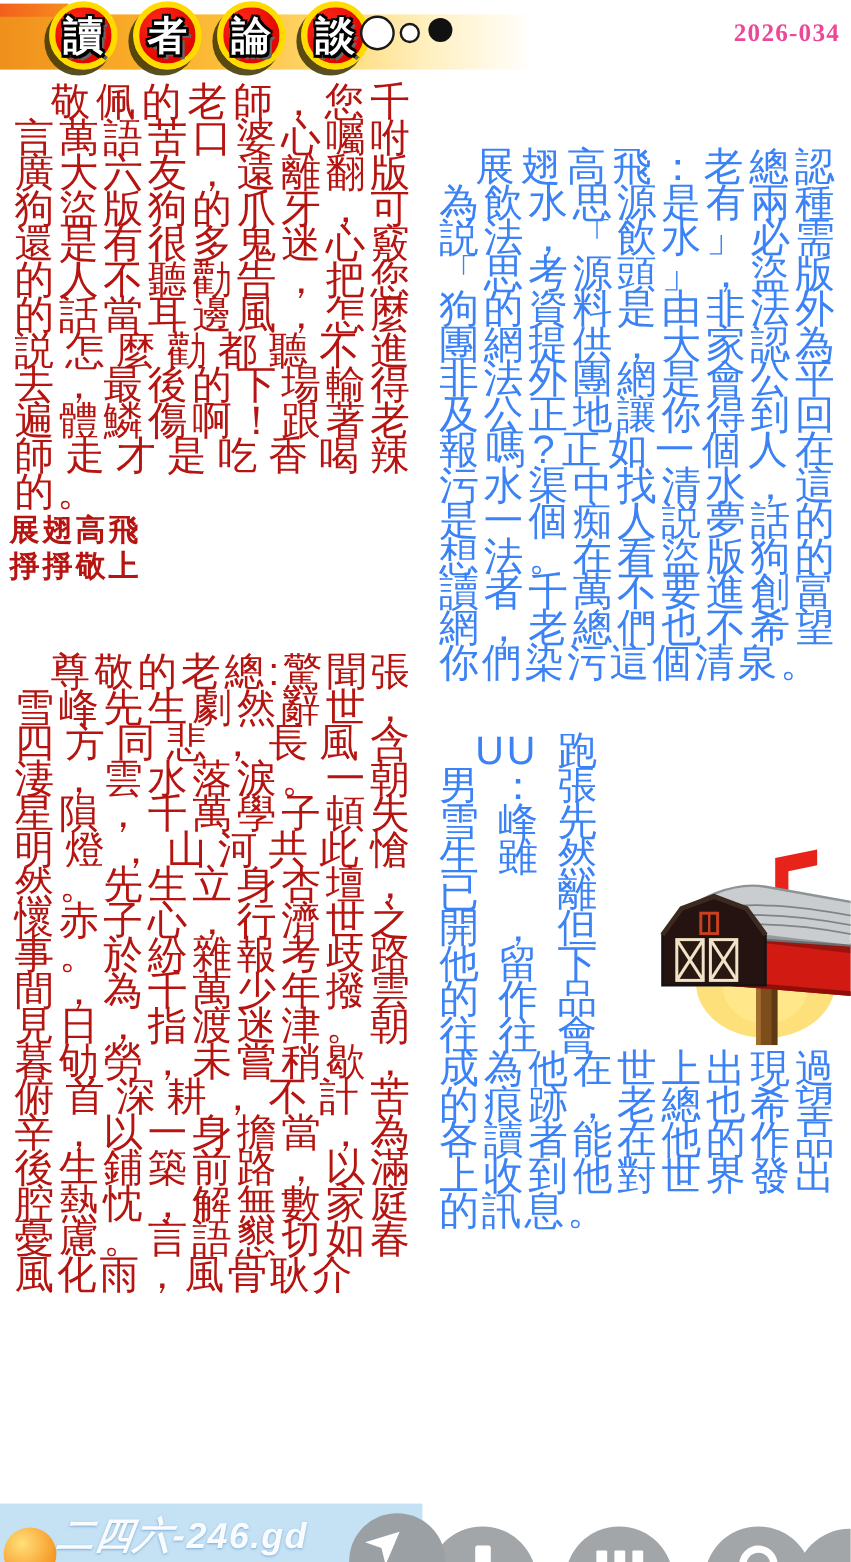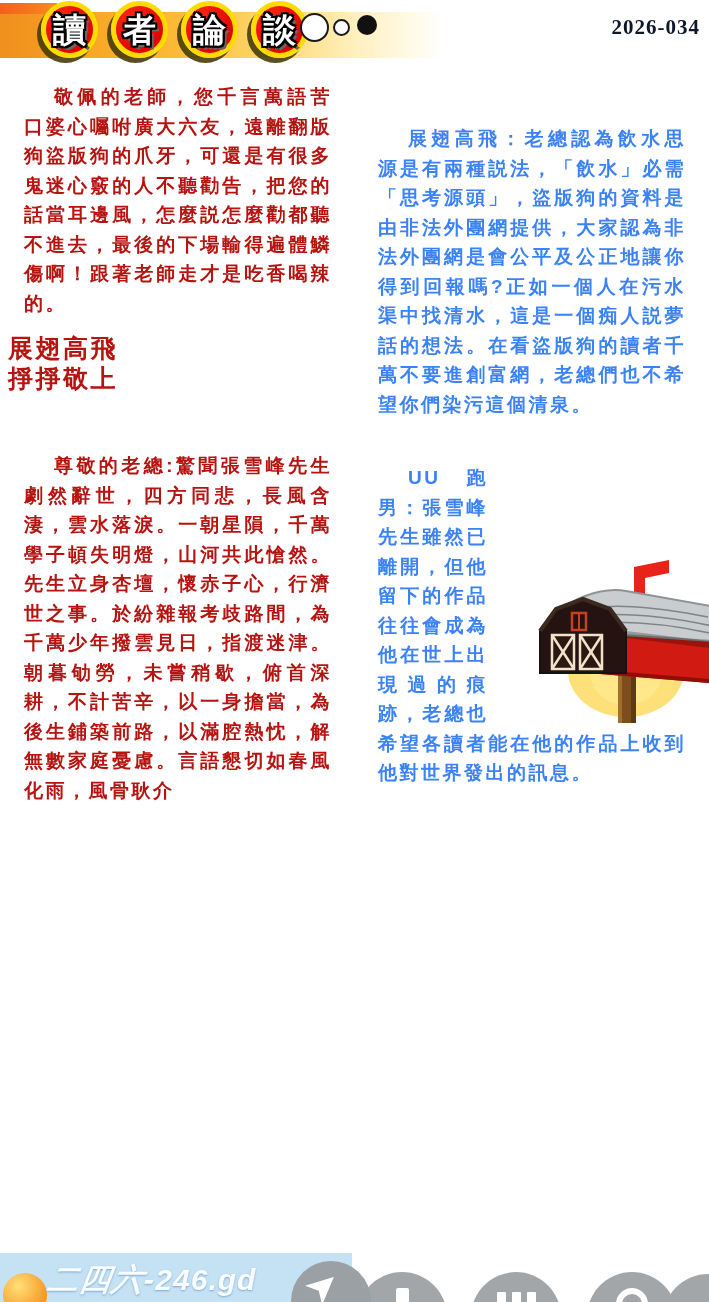--- a/index.html
+++ b/index.html
@@ -22,27 +22,27 @@
   }
   .logo-char{
     color:#fff;font-size:33px;font-weight:bold;line-height:1;
     text-shadow:2px 0 0 #000,-2px 0 0 #000,0 2px 0 #000,0 -2px 0 #000,2px 2px 0 #000,-2px 2px 0 #000,2px -2px 0 #000,-2px -2px 0 #000,4px 4px 0 #666;
   }
   .dot{position:absolute;border-radius:50%;}
   .dot-large{left:300px;top:13px;width:25px;height:25px;border:2.5px solid #1a1a1a;background:#fff;}
   .dot-small{left:333px;top:19px;width:13px;height:13px;border:2px solid #1a1a1a;background:#fff;}
   .dot-filled{left:357px;top:15px;width:20px;height:20px;background:#111;}
   .issue{position:absolute;top:15px;right:9px;
-    font-family:"Liberation Serif","DejaVu Serif",serif;font-size:21px;font-weight:600;color:#0f172a;letter-spacing:1px;}
+    font-family:"Liberation Serif","DejaVu Serif",serif;font-size:21px;font-weight:600;color:#ec4899;letter-spacing:1px;}
   
   .col{position:absolute;top:66px;width:340px;z-index:3;}
   .col-left{left:8px;}
   .col-right{left:362px;}
   .para{
-    margin:16px;font-size:19px;font-weight:bold;line-height:29.5px;letter-spacing:2.5px;
+    margin:4px;font-size:33px;font-weight:normal;line-height:29.5px;letter-spacing:2.5px;
     text-align:justify;text-justify:inter-character;text-indent:30px;
   }
   .red{color:#b51410;}
   .black{color:#3b82f6;}
   .sig{margin:0;font-size:25px;font-weight:bold;line-height:29.5px;letter-spacing:2.5px;padding-right:16px;}
   .mt-xl{margin-top:58px;}
   .mt-lg{margin-top:50px;}
   .mt-md{margin-top:44px;}
   
   .mailbox-float{float:right;width:196px;height:172px;margin:88px -6px 0 8px;shape-margin:4px;}

